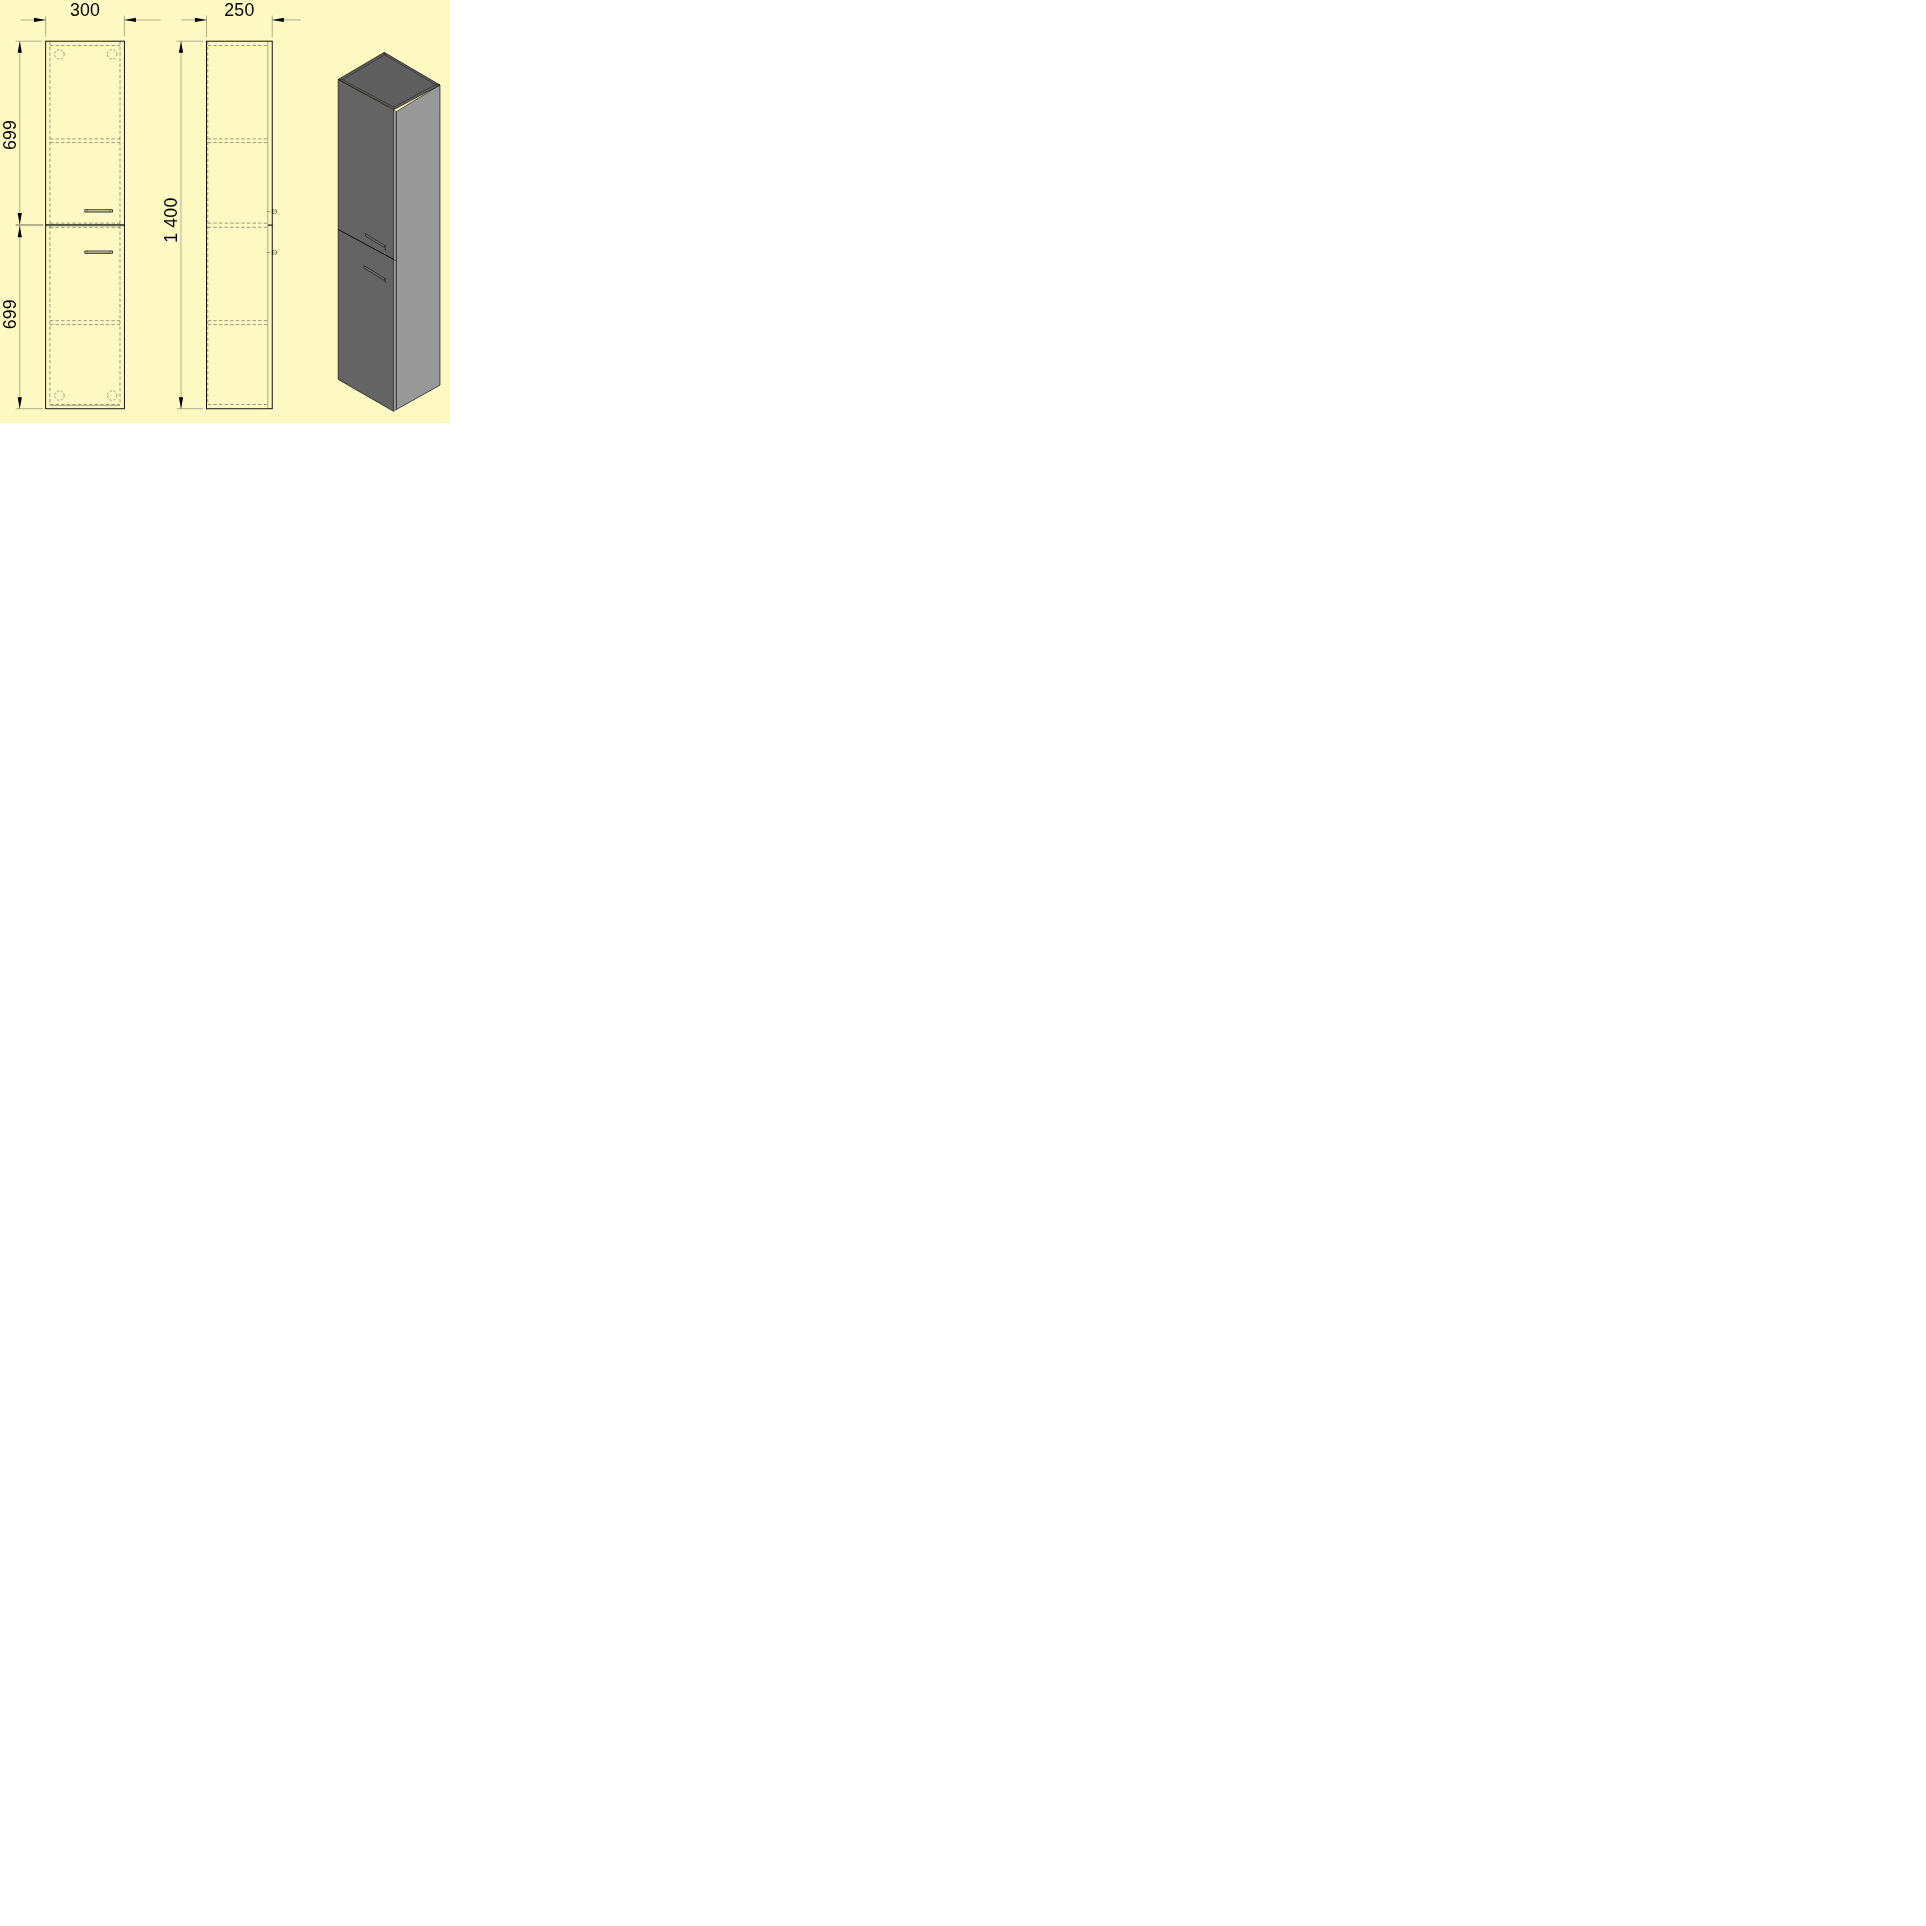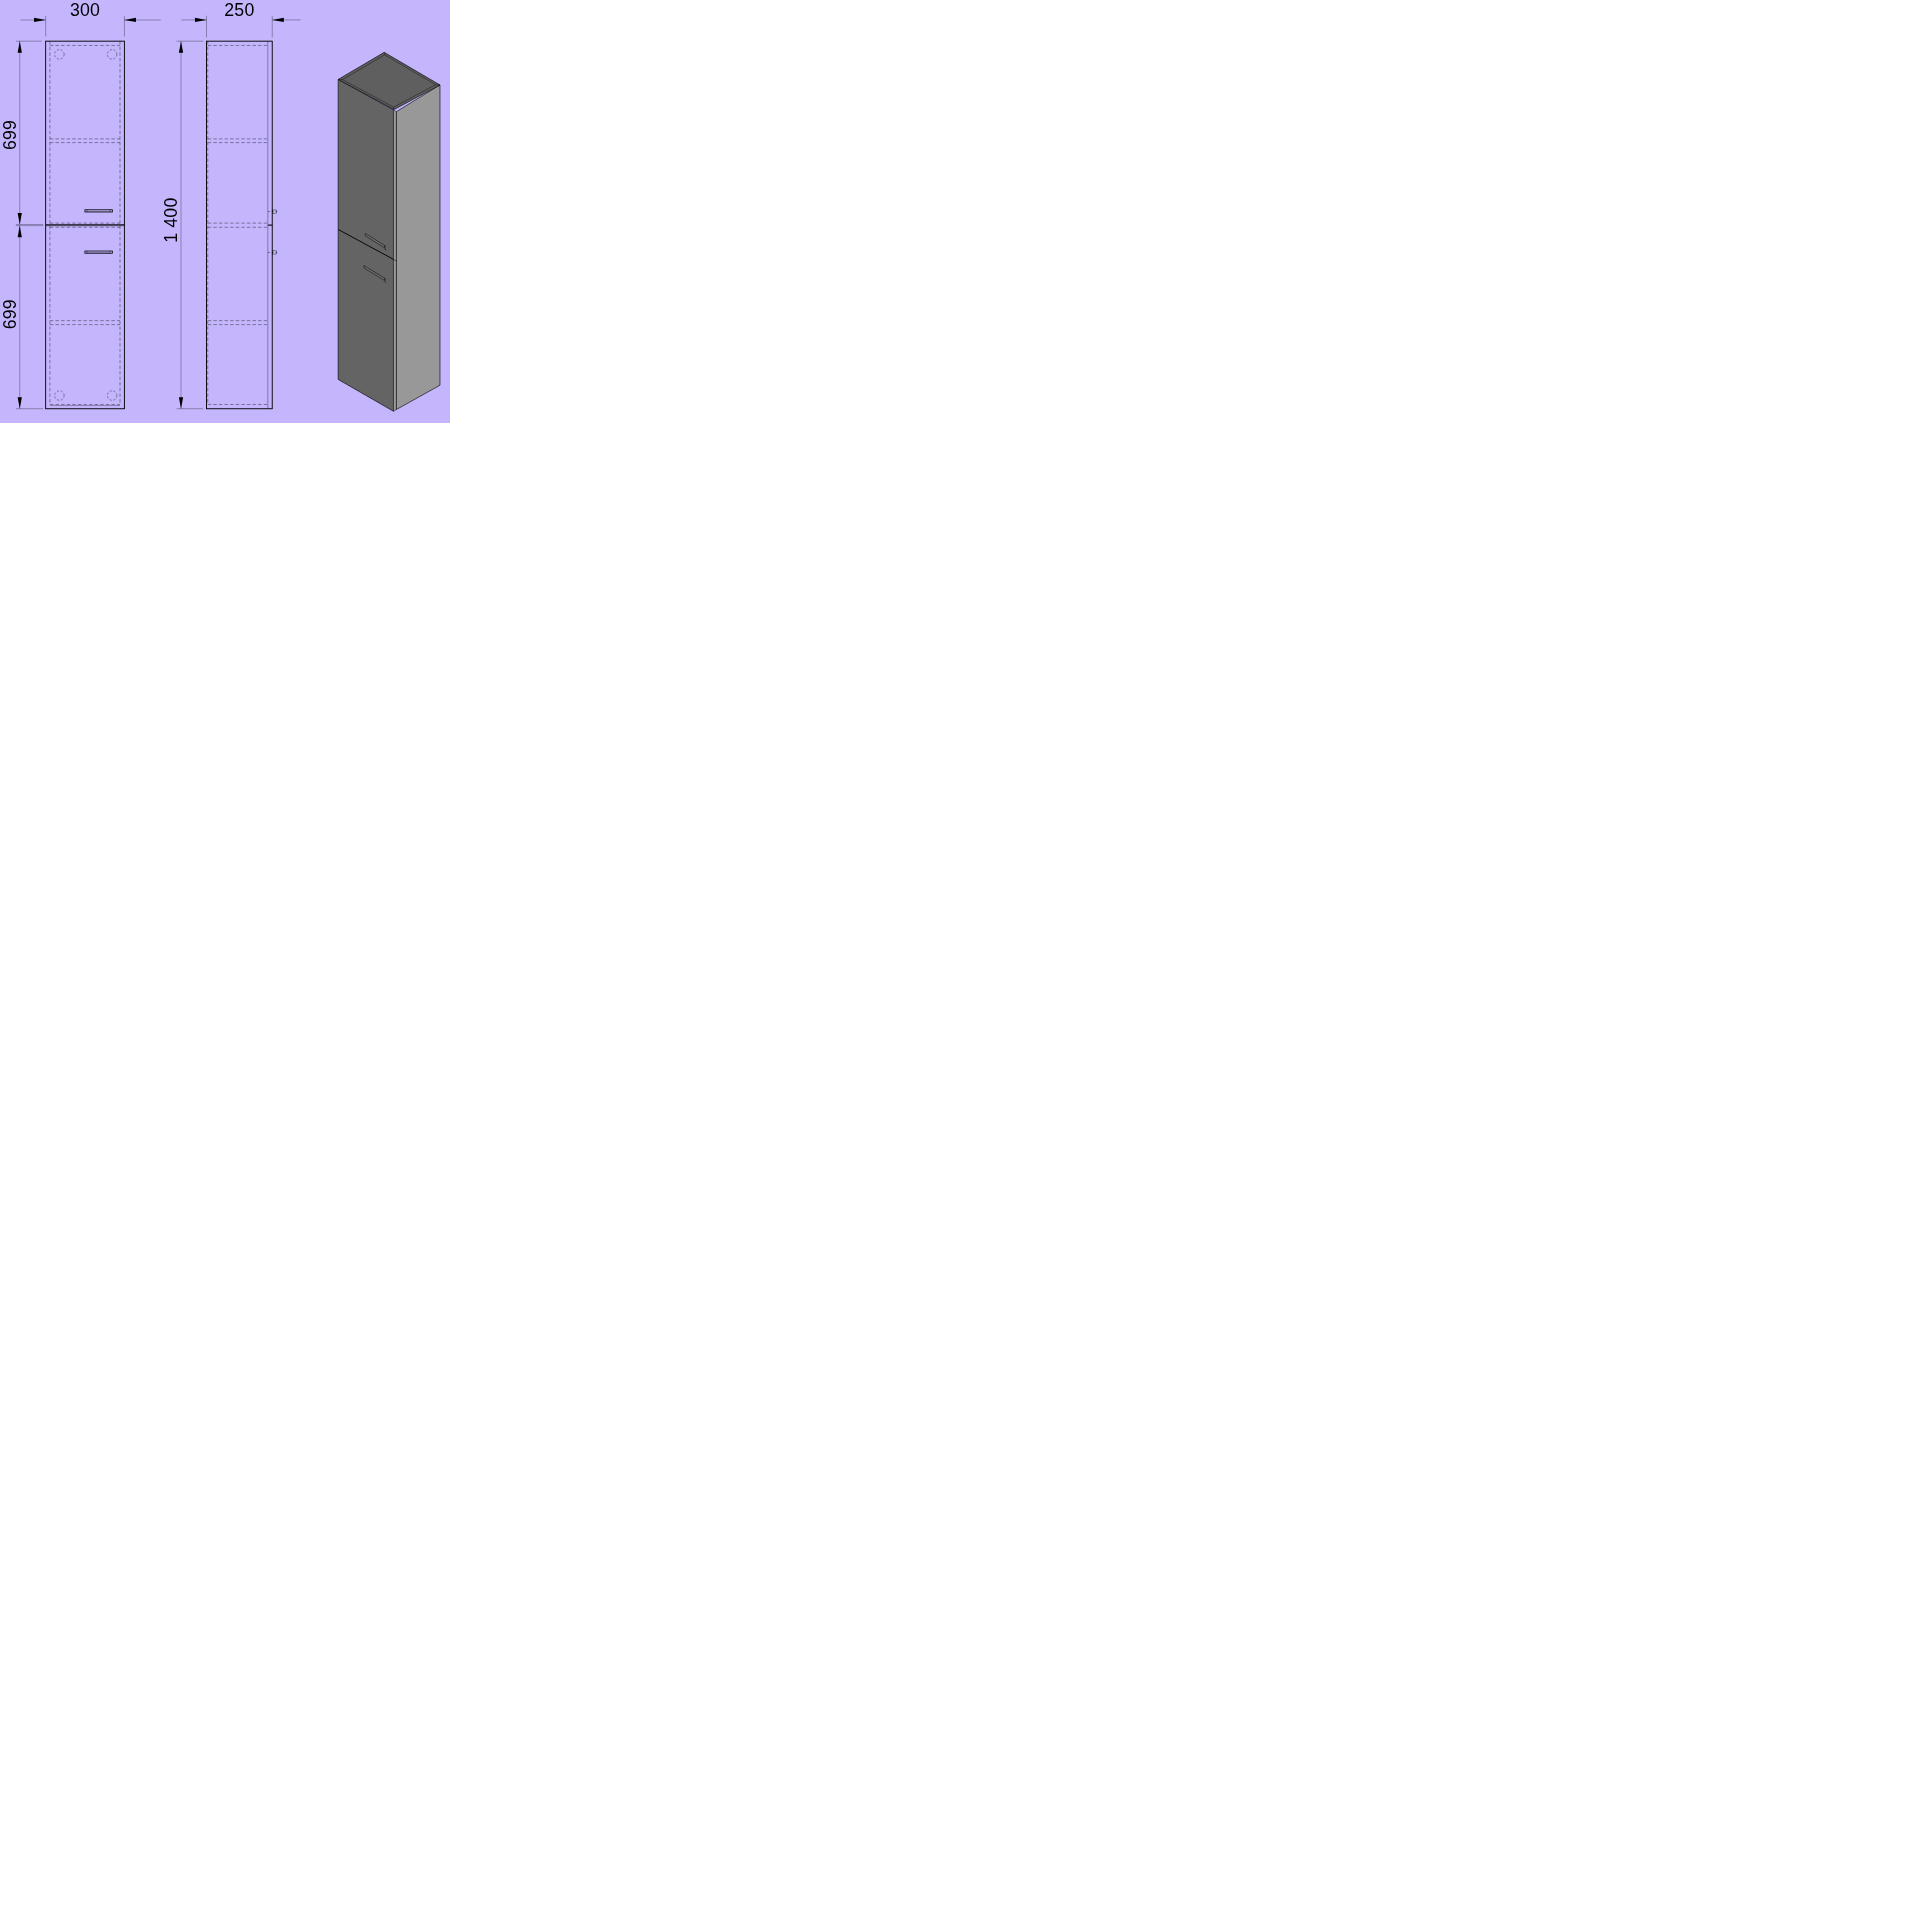--- a/index.html
+++ b/index.html
@@ -1,17 +1,17 @@
 <!DOCTYPE html>
 <html style="font-size:6.2px"><head>
 <meta charset="utf-8">
 <style>
   html,body{margin:0;padding:0;background:#ffffff;}
   .sheet{
-    width:450px;height:423px;background:#c4b5fd;position:relative;
+    width:450px;height:423px;background:#fef9c3;position:relative;
     font-family:"Liberation Sans", sans-serif;
   }
   svg{display:block;}
   text.dim{
     font-family:"Liberation Sans", sans-serif;
     font-size:46px;
     font-weight:400;
     fill:#000;
     letter-spacing:0.5px;
   }

